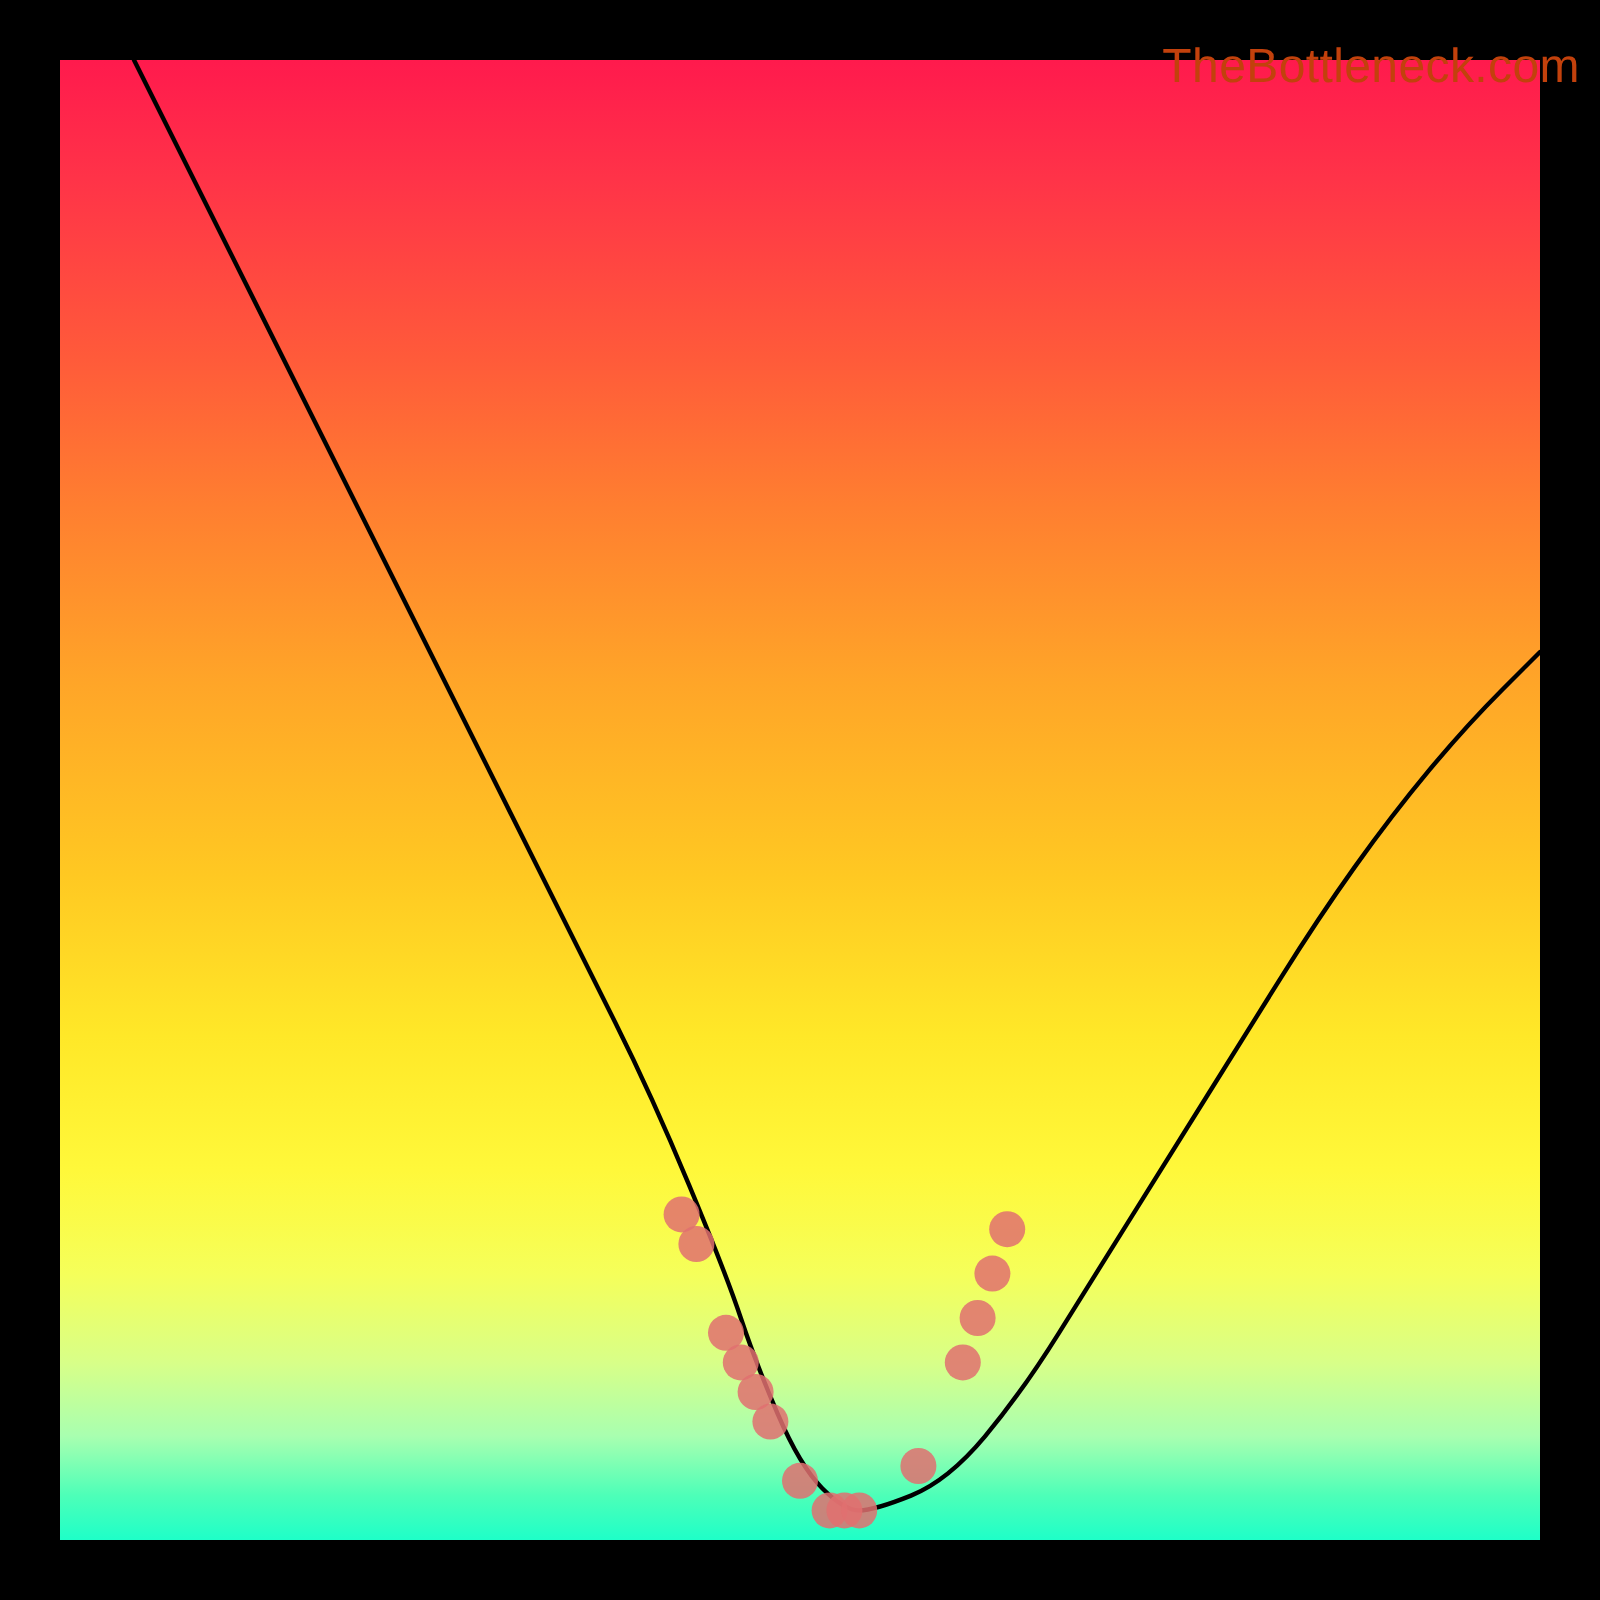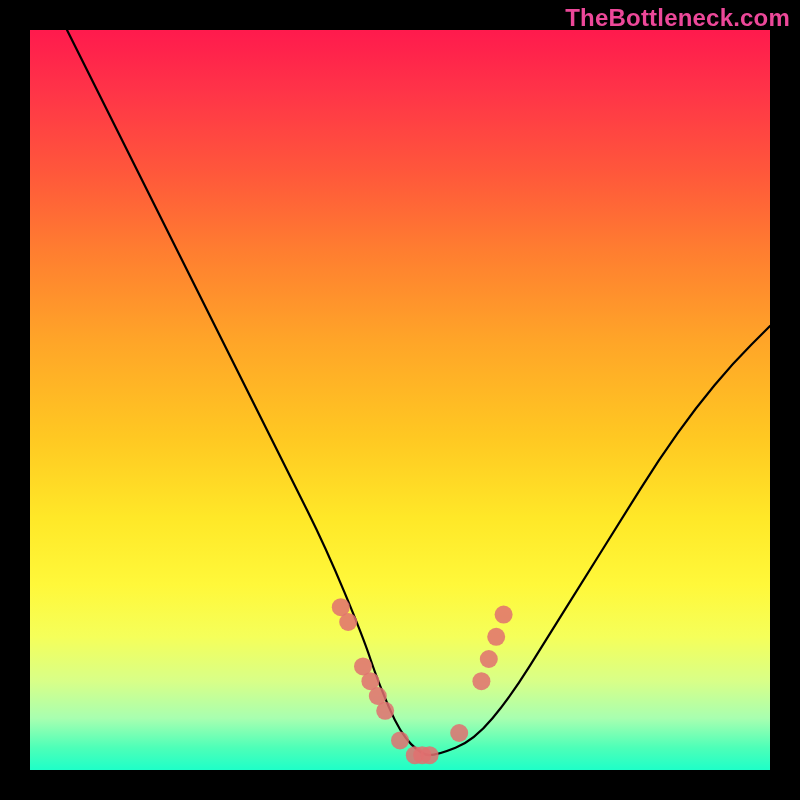--- a/index.html
+++ b/index.html
@@ -35,26 +35,26 @@
       #fff83a 75%,
       #f5ff5a 82%,
       #d8ff88 88%,
       #a8ffb0 93%,
       #4dffb8 97%,
       #1effc8 100%
     );
   }
   .watermark {
     position: absolute;
-    top: 4px;
+    top: 20px;
     right: 10px;
-    color: #ec4899;
+    color: #c2410c;
     font-size: 24px;
     letter-spacing: 0.2px;
-    font-weight: 700;
+    font-weight: 400;
     z-index: 5;
   }
   svg.curve {
     position: absolute;
     left: 0;
     top: 0;
     width: 740px;
     height: 740px;
     overflow: visible;
   }

